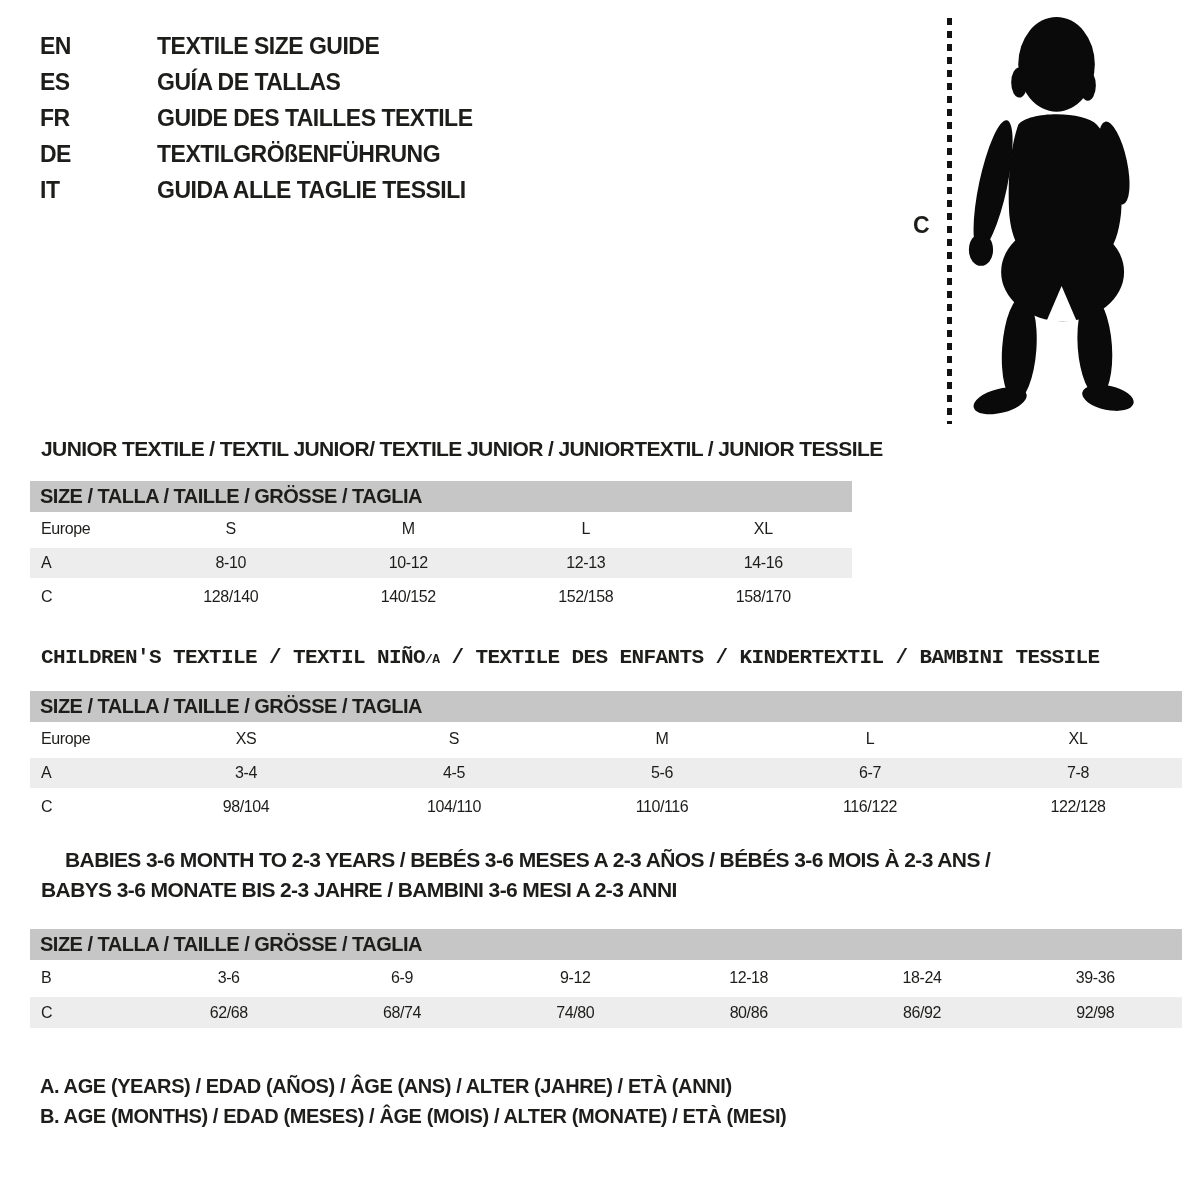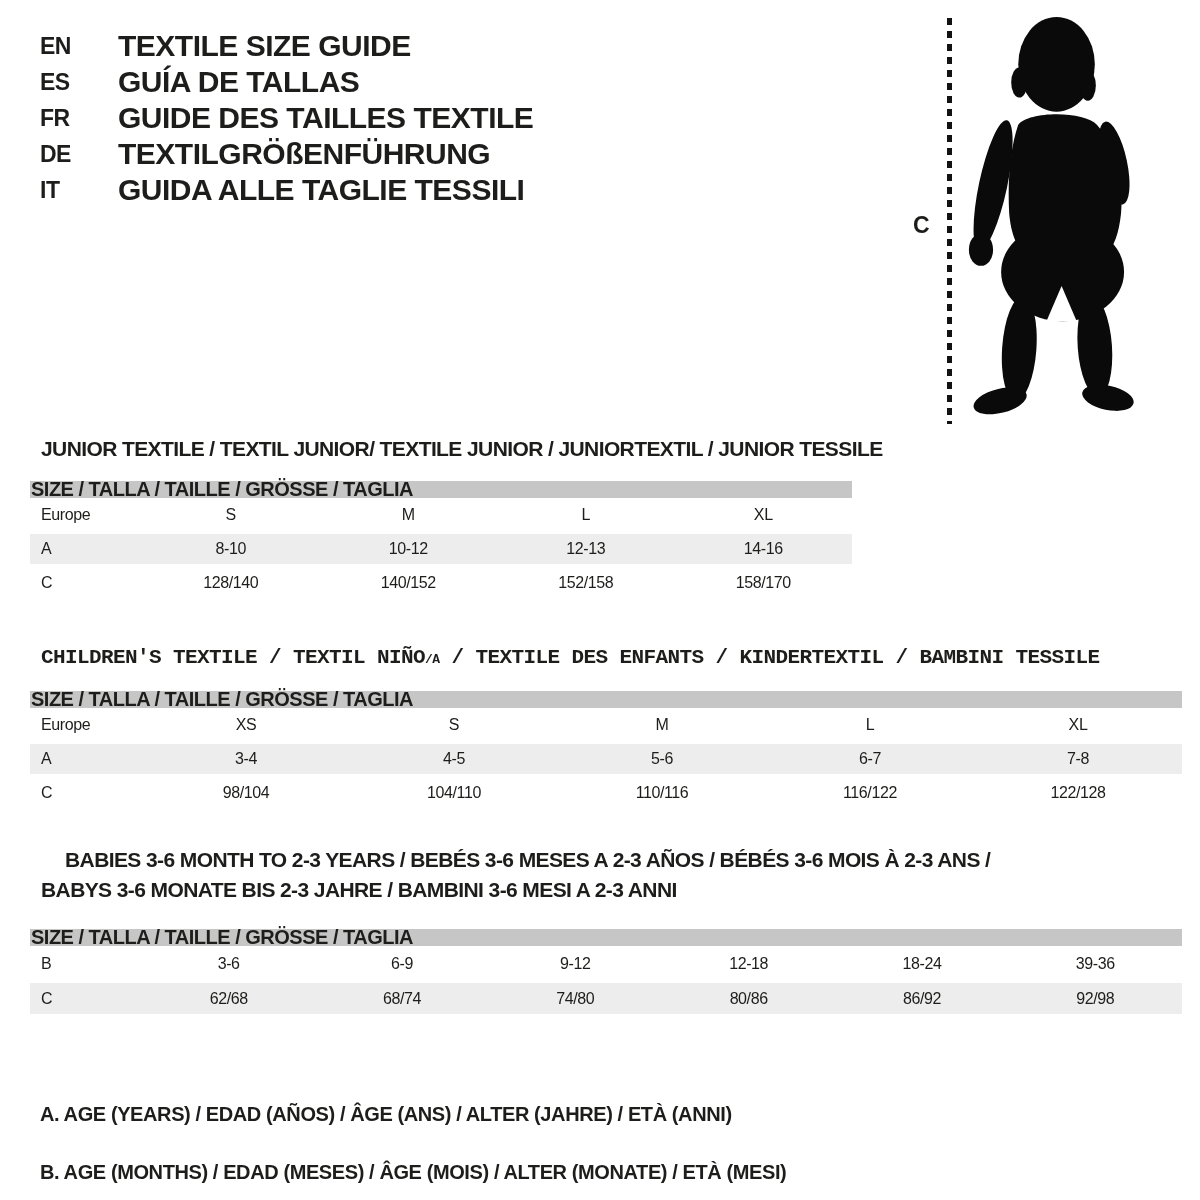--- a/index.html
+++ b/index.html
@@ -5,64 +5,64 @@
   html,body{margin:0;padding:0;}
   body{
     width:1200px;height:1200px;background:#ffffff;
     font-family:"Liberation Sans","DejaVu Sans",sans-serif;
     color:#1d1d1b;
   }
   .sheet{position:relative;width:1200px;height:1200px;overflow:hidden;background:#fff;}
 
   
   .lang-block{position:absolute;top:28px;left:40px;}
-  .lang-row{display:flex;height:36px;align-items:center;}
+  .lang-row{display:flex;height:36px;align-items:center;gap:39px;}
   .lang-code{width:78px;font-weight:bold;font-size:23px;letter-spacing:-0.5px;}
-  .lang-label{font-weight:bold;font-size:30px;letter-spacing:-0.5px;white-space:nowrap;}
+  .lang-label{font-weight:bold;font-size:23px;letter-spacing:-0.5px;white-space:nowrap;}
 
   
   .figure{position:absolute;left:905px;top:12px;width:295px;height:412px;}
   .dash-line{
     position:absolute;left:42px;top:6px;width:5px;height:406px;
     background:repeating-linear-gradient(to bottom,#121212 0 7px,transparent 7px 13px);
   }
   .height-label{position:absolute;left:8px;top:200px;font-size:23px;font-weight:bold;}
   .silhouette{position:absolute;left:60px;top:4px;}
 
   
   .section-title{
     position:absolute;left:41px;font-size:21px;font-weight:bold;
     letter-spacing:-0.6px;white-space:nowrap;
   }
   .section-title .subsm{font-size:13px;}
 
   
   .size-table{position:absolute;left:30px;}
   .size-table .bar{
-    height:17px;background:#c6c6c6;display:flex;align-items:center;
-    padding-left:1px;font-size:20px;font-weight:bold;letter-spacing:-0.5px;
+    height:31px;background:#c6c6c6;display:flex;align-items:center;
+    padding-left:10px;font-size:20px;font-weight:bold;letter-spacing:-0.5px;
     box-sizing:border-box;
   }
   .trow{
     display:grid;height:34px;align-items:center;
     font-size:16px;font-weight:normal;letter-spacing:-0.4px;
   }
   .trow.alt{background:#ededed;border-top:2px solid #fff;border-bottom:2px solid #fff;box-sizing:border-box;}
   .rlabel{padding-left:11px;text-align:left;}
   .cell{text-align:center;}
   .t-junior{width:822px;top:481px;}
   .t-junior .trow{grid-template-columns:112px repeat(4,1fr);}
   .t-children{width:1152px;top:691px;}
   .t-children .trow{grid-template-columns:112px repeat(5,1fr);}
   .t-babies{width:1152px;top:929px;}
   .t-babies .trow{grid-template-columns:112px repeat(6,1fr);height:35px;}
 
   
   .legend{position:absolute;left:40px;top:1071px;}
-  .legend-line{height:30px;display:flex;align-items:center;font-size:20px;font-weight:bold;letter-spacing:-0.4px;white-space:nowrap;margin-top:28px;}
+  .legend-line{height:30px;display:flex;align-items:center;font-size:20px;font-weight:bold;letter-spacing:-0.4px;white-space:nowrap;}
 </style>
 </head>
 <body>
 
 <div class="sheet">
 
   <div class="lang-block">
     <div class="lang-row">
       <span class="lang-code">EN</span>
       <span class="lang-label">TEXTILE SIZE GUIDE</span>

